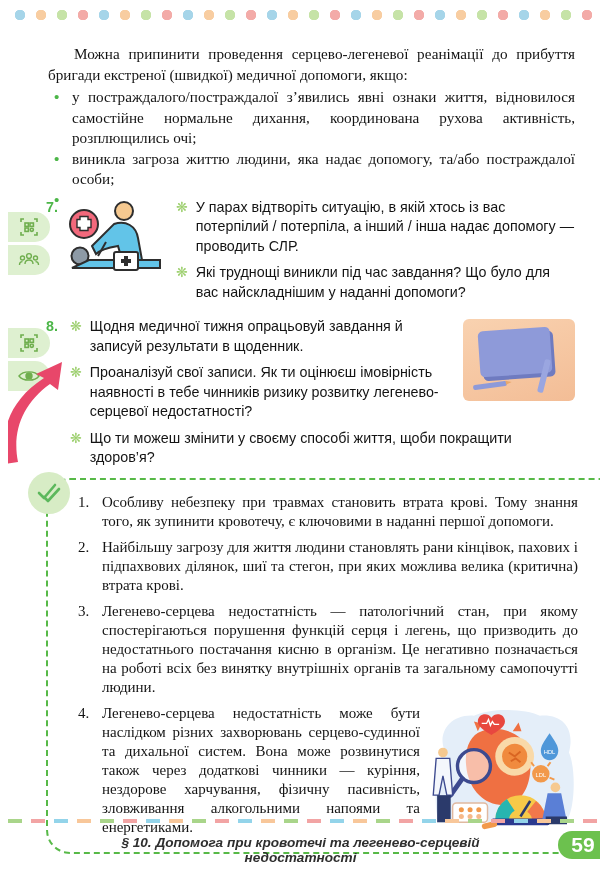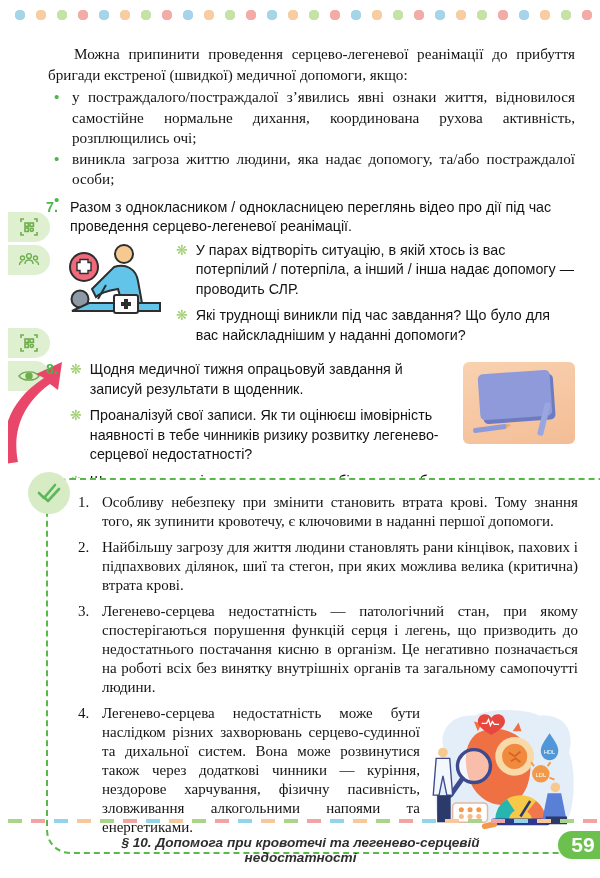--- a/index.html
+++ b/index.html
@@ -147,21 +147,20 @@
         <span>виникла загроза життю людини, яка надає допомогу, та/або постраждалої особи;</span></li>
       <li>
         <span class="bullet-dot">•</span>
         </li>
     </ul>
 
     <div class="tasks">
 
       <div class="task">
         <span class="task-num">7.</span>
-        <p class="task-text">Разом з однокласником / однокласницею переглянь відео про дії під час проведення серцево-легеневої реанімації.</p>
         <div class="task7-row">
           <div class="cpr-box">
             <svg width="104" height="80" viewBox="0 0 104 80">
               <circle cx="22" cy="26" r="14" fill="#f2697c" stroke="#2e2e2e" stroke-width="2"></circle>
               <path d="M18,20 h8 v3 h3 v8 h-3 v3 h-8 v-3 h-3 v-8 h3 Z" fill="#fff" stroke="#2e2e2e" stroke-width="1.4" transform="translate(0,-1.5)"></path>
               <circle cx="62" cy="13" r="9" fill="#f6c990" stroke="#2e2e2e" stroke-width="2"></circle>
               <path d="M52,26 C 64,22 74,28 76,40 L 80,62 L 60,62 L 56,48 C 44,50 38,52 34,56 L 30,48 C 38,40 46,32 52,26 Z" fill="#62c4e8" stroke="#2e2e2e" stroke-width="2"></path>
               <path d="M44,44 L 36,58" stroke="#2e2e2e" stroke-width="2" fill="none"></path>
               <circle cx="18" cy="58" r="8.5" fill="#8d9aa6" stroke="#2e2e2e" stroke-width="2"></circle>
               <path d="M27,62 H98 v8 H10 Z" fill="#62c4e8" stroke="#2e2e2e" stroke-width="2"></path>
@@ -213,21 +212,21 @@
       <svg width="28" height="24" viewBox="0 0 28 24">
         <g fill="none" stroke="#5cb85c" stroke-width="2.6" stroke-linecap="round" stroke-linejoin="round">
           <path d="M4,12 l5,5 L20,4"></path>
           <path d="M9,16 l4,4 L24,8"></path>
         </g>
       </svg>
     </div>
     <ol class="summary-list">
       <li>
         <span class="si-num">1.</span>
-        <span>Особливу небезпеку при змінити становить втрата крові. Тому знання того, як зупинити кровотечу, є ключовими в наданні першої допомоги.</span>
+        <span>Особливу небезпеку при травмах становить втрата крові. Тому знання того, як зупинити кровотечу, є ключовими в наданні першої допомоги.</span>
       </li>
       <li>
         <span class="si-num">2.</span>
         <span>Найбільшу загрозу для життя людини становлять рани кінцівок, пахових і підпахвових ділянок, шиї та стегон, при яких можлива велика (критична) втрата крові.</span>
       </li>
       <li>
         <span class="si-num">3.</span>
         <span>Легенево-серцева недостатність — патологічний стан, при якому спостерігаються порушення функцій серця і легень, що призводить до недостатнього постачання кисню в організм. Це негативно позначається на роботі всіх без винятку внутрішніх органів та загальному самопочутті людини.</span>
       </li>
       <li>

